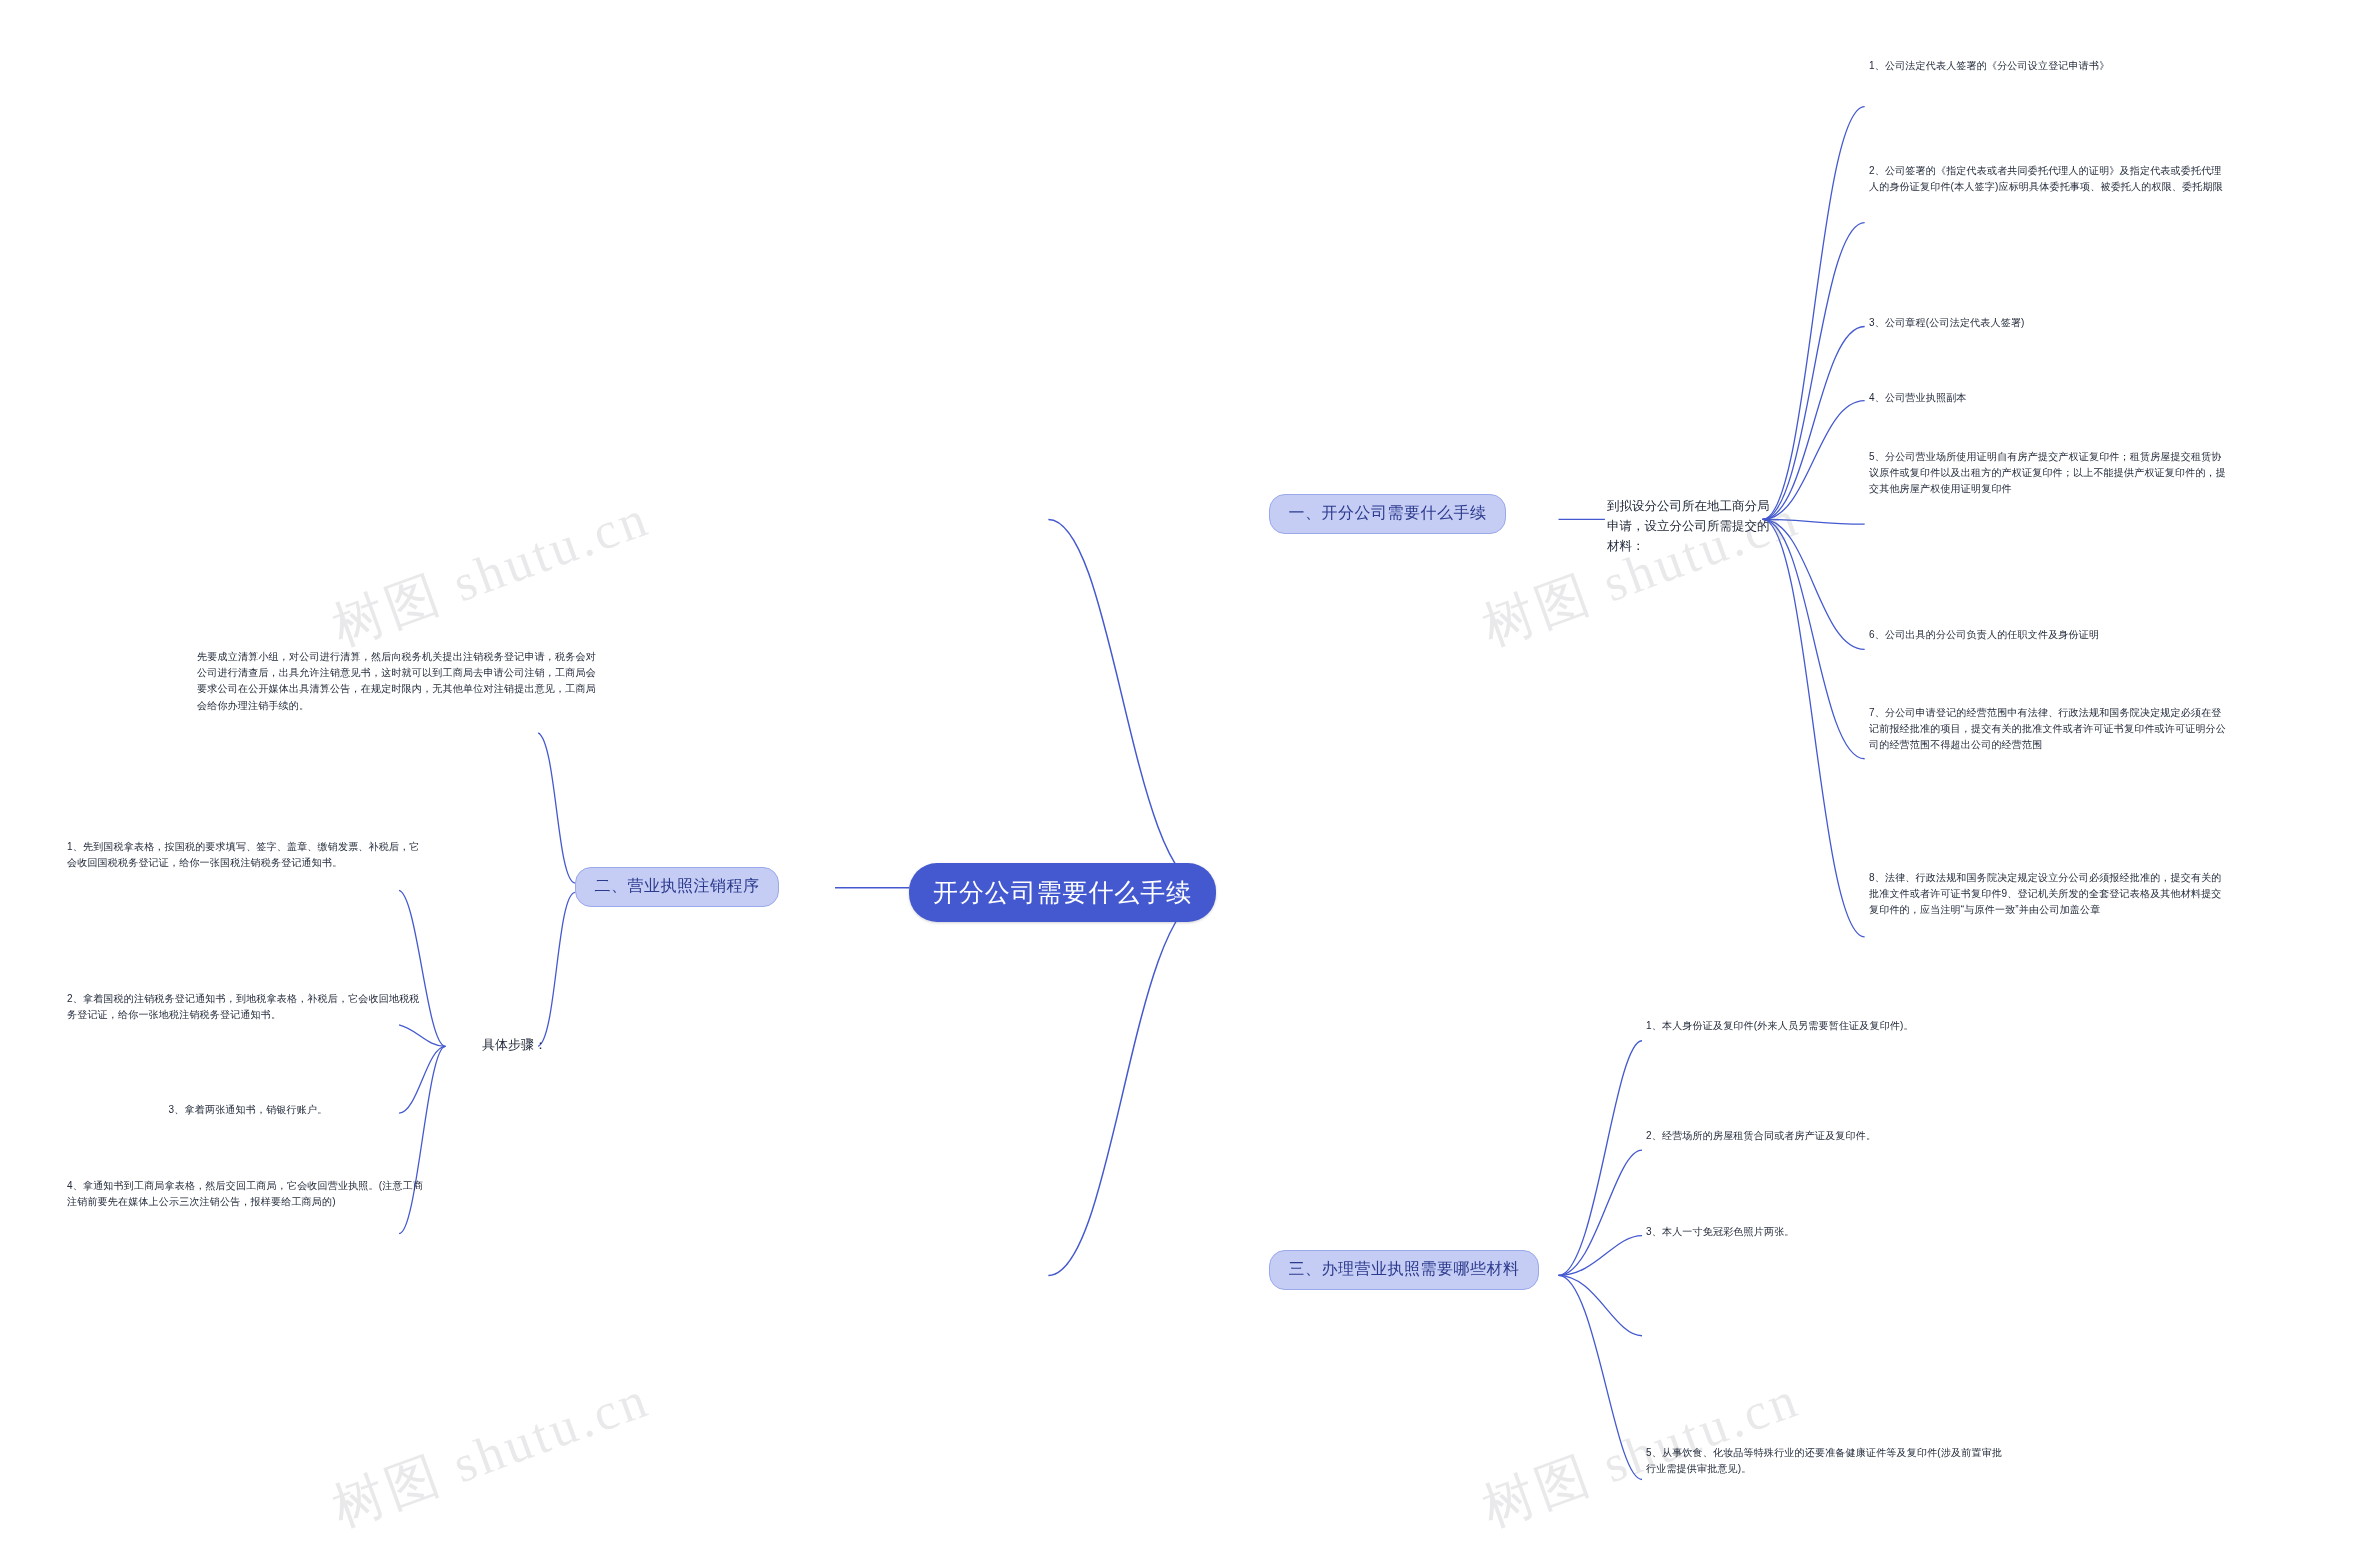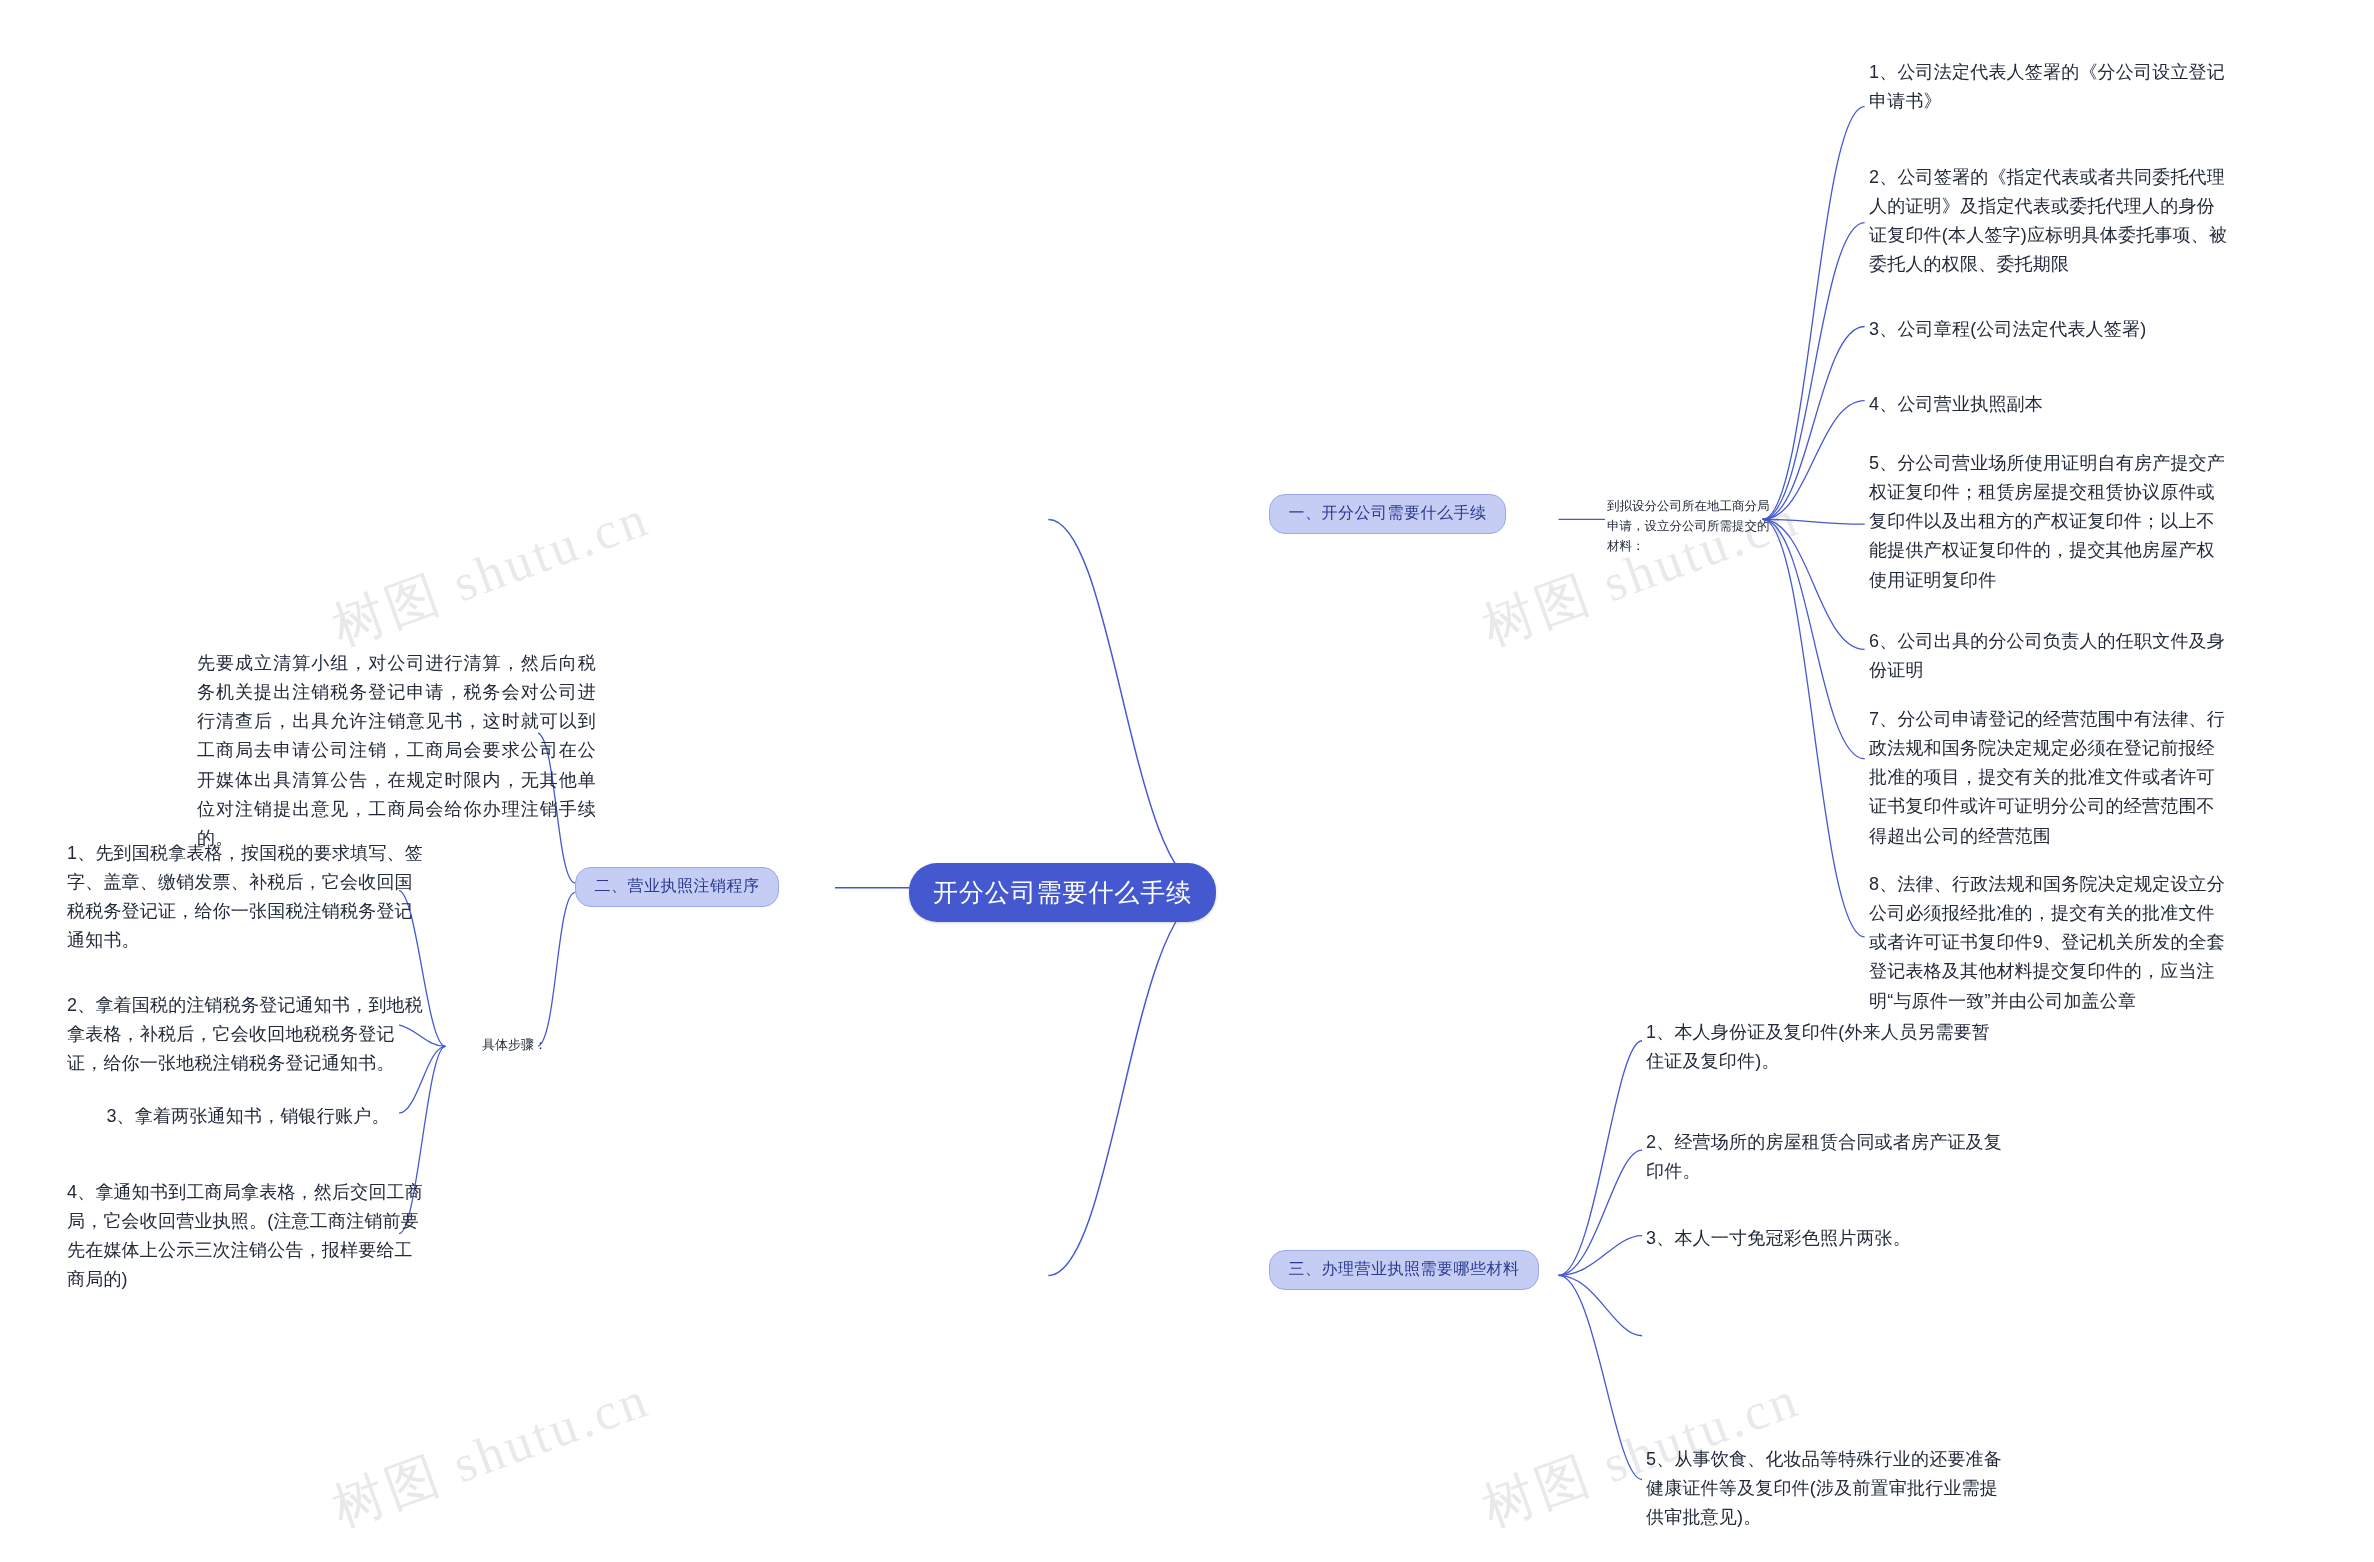--- a/index.html
+++ b/index.html
@@ -34,21 +34,21 @@
     border:0.9px solid #9aa8ec;
     border-radius:16px;
     font-size:16px;
     padding:8.3px 18.6px;
     white-space:nowrap;
     letter-spacing:0.5px;
   }
   
   .leaf{
     color:#222a3a;
-    font-size:18px;
+    font-size:10px;
     line-height:1.62;
     letter-spacing:0.2px;
   }
   .mid{
     color:#222a3a;
     font-size:13px;
     line-height:1.6;
   }
 
   

